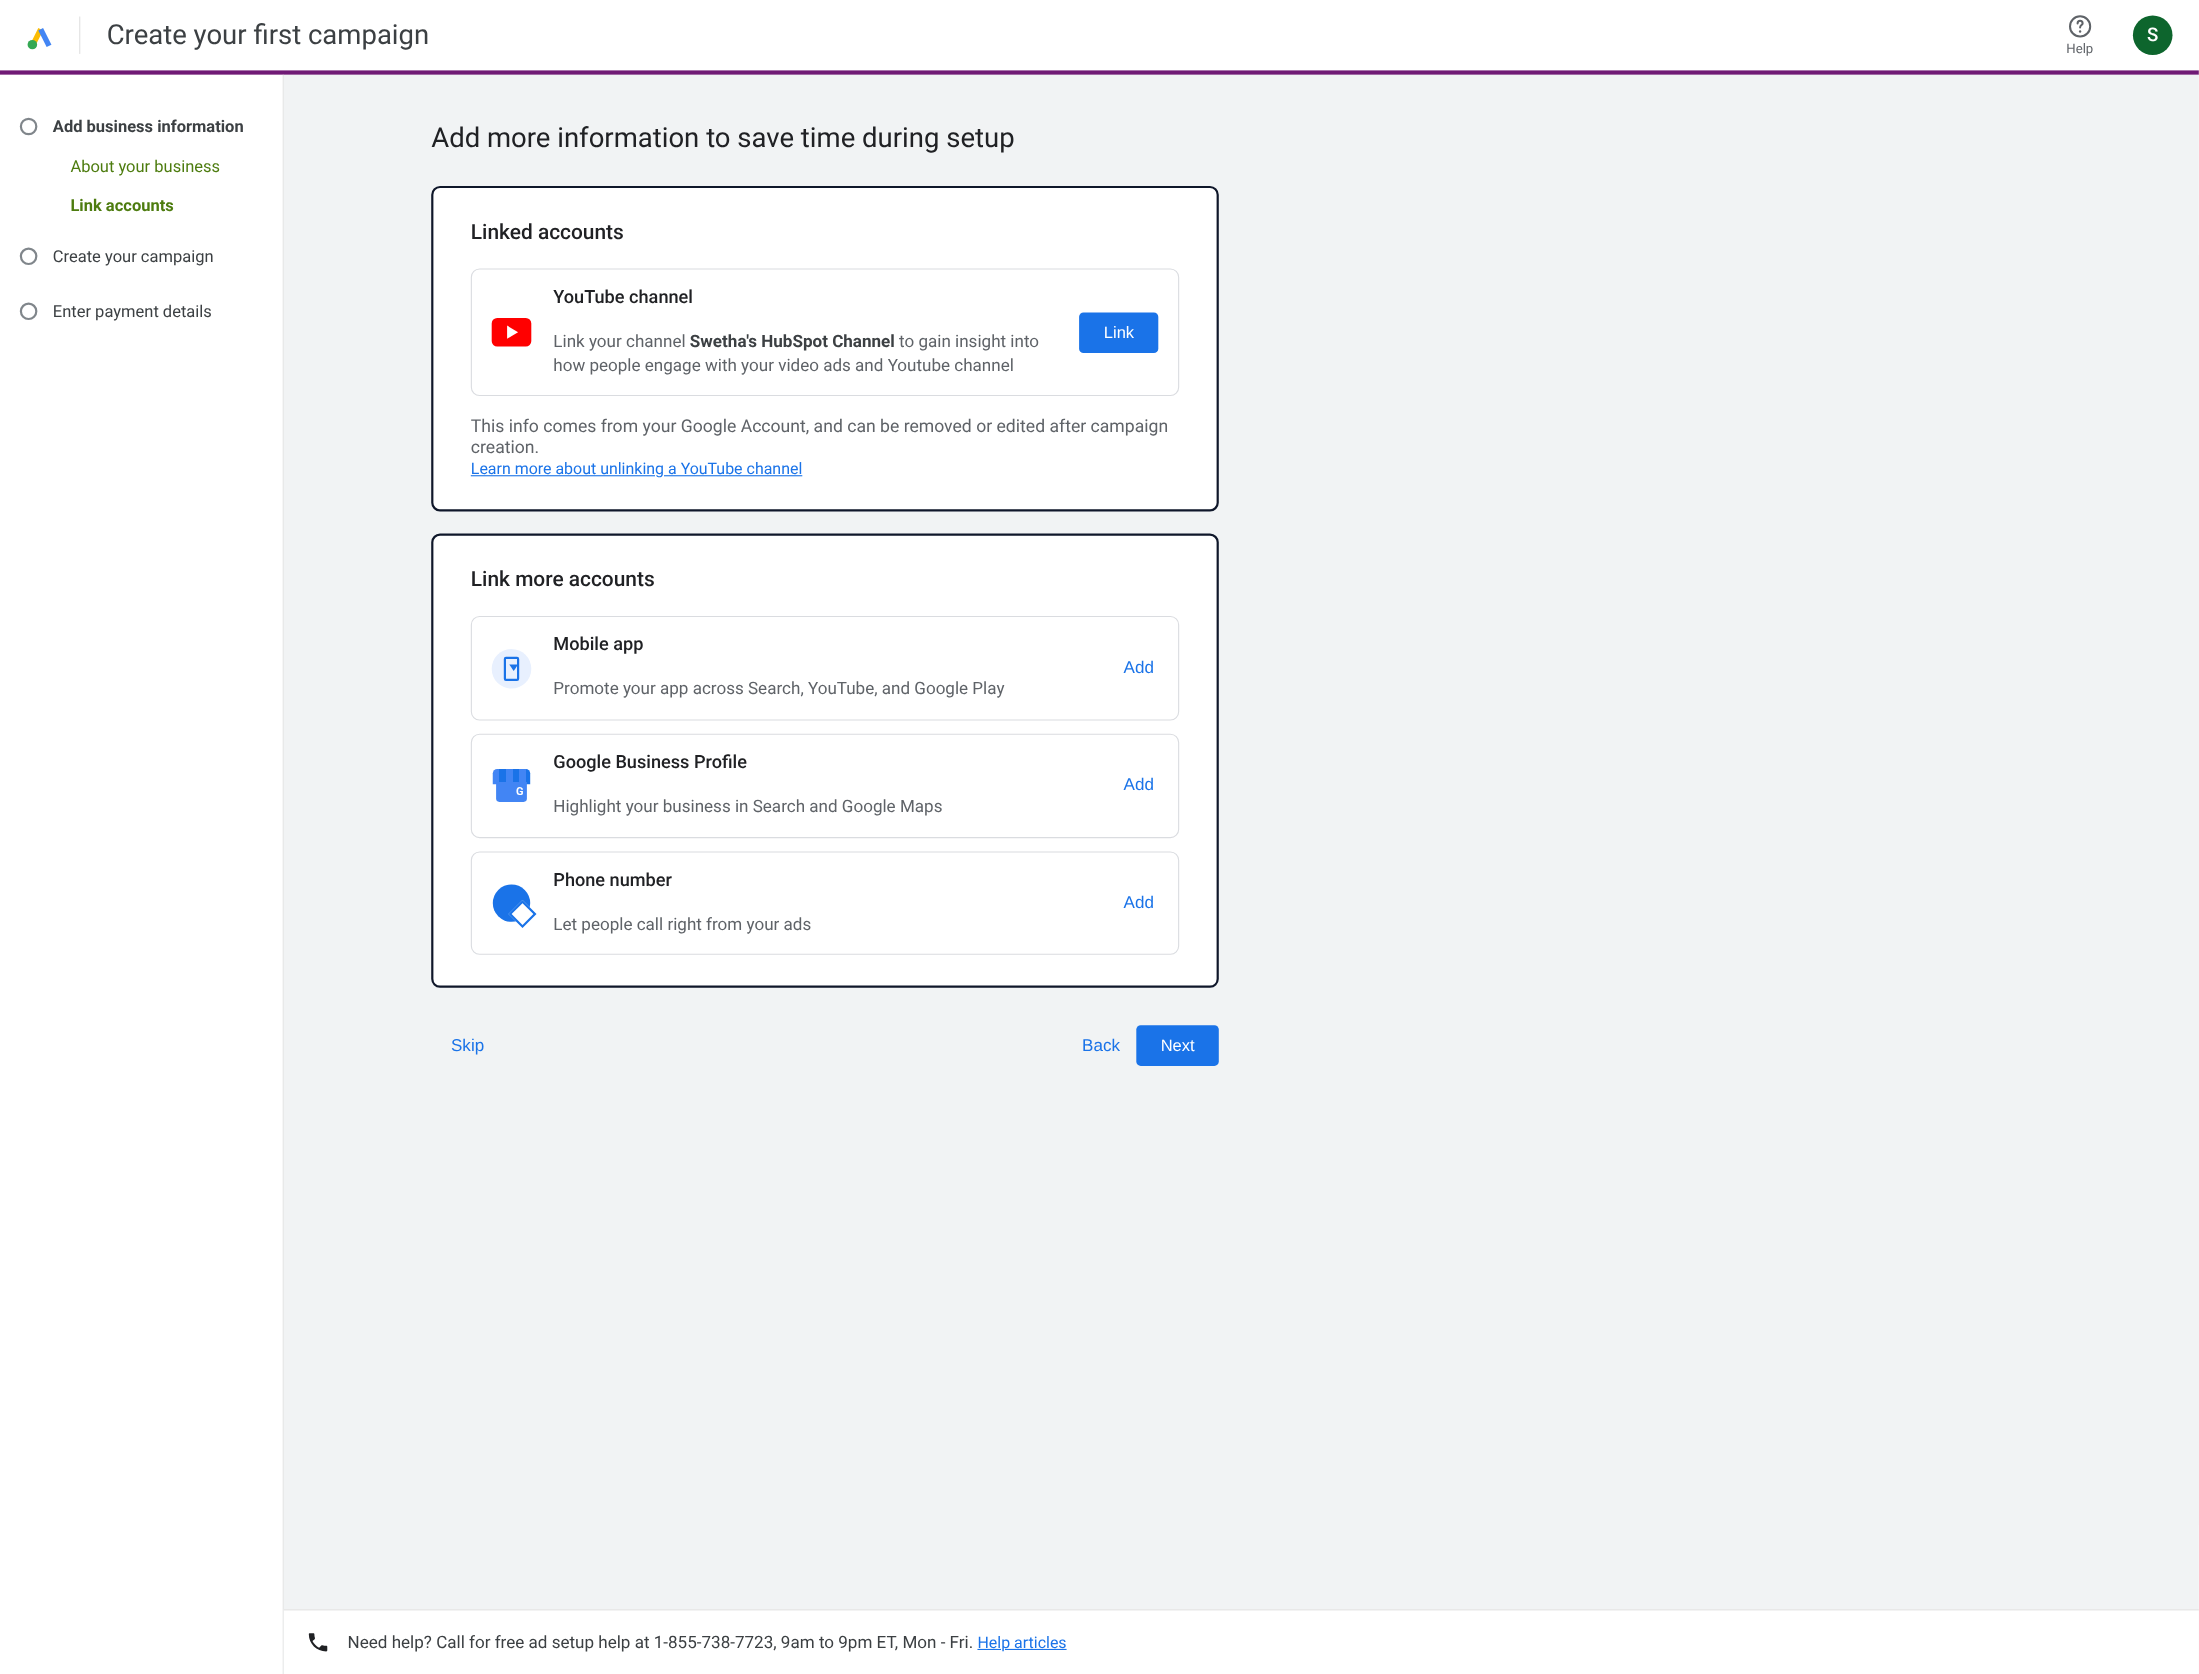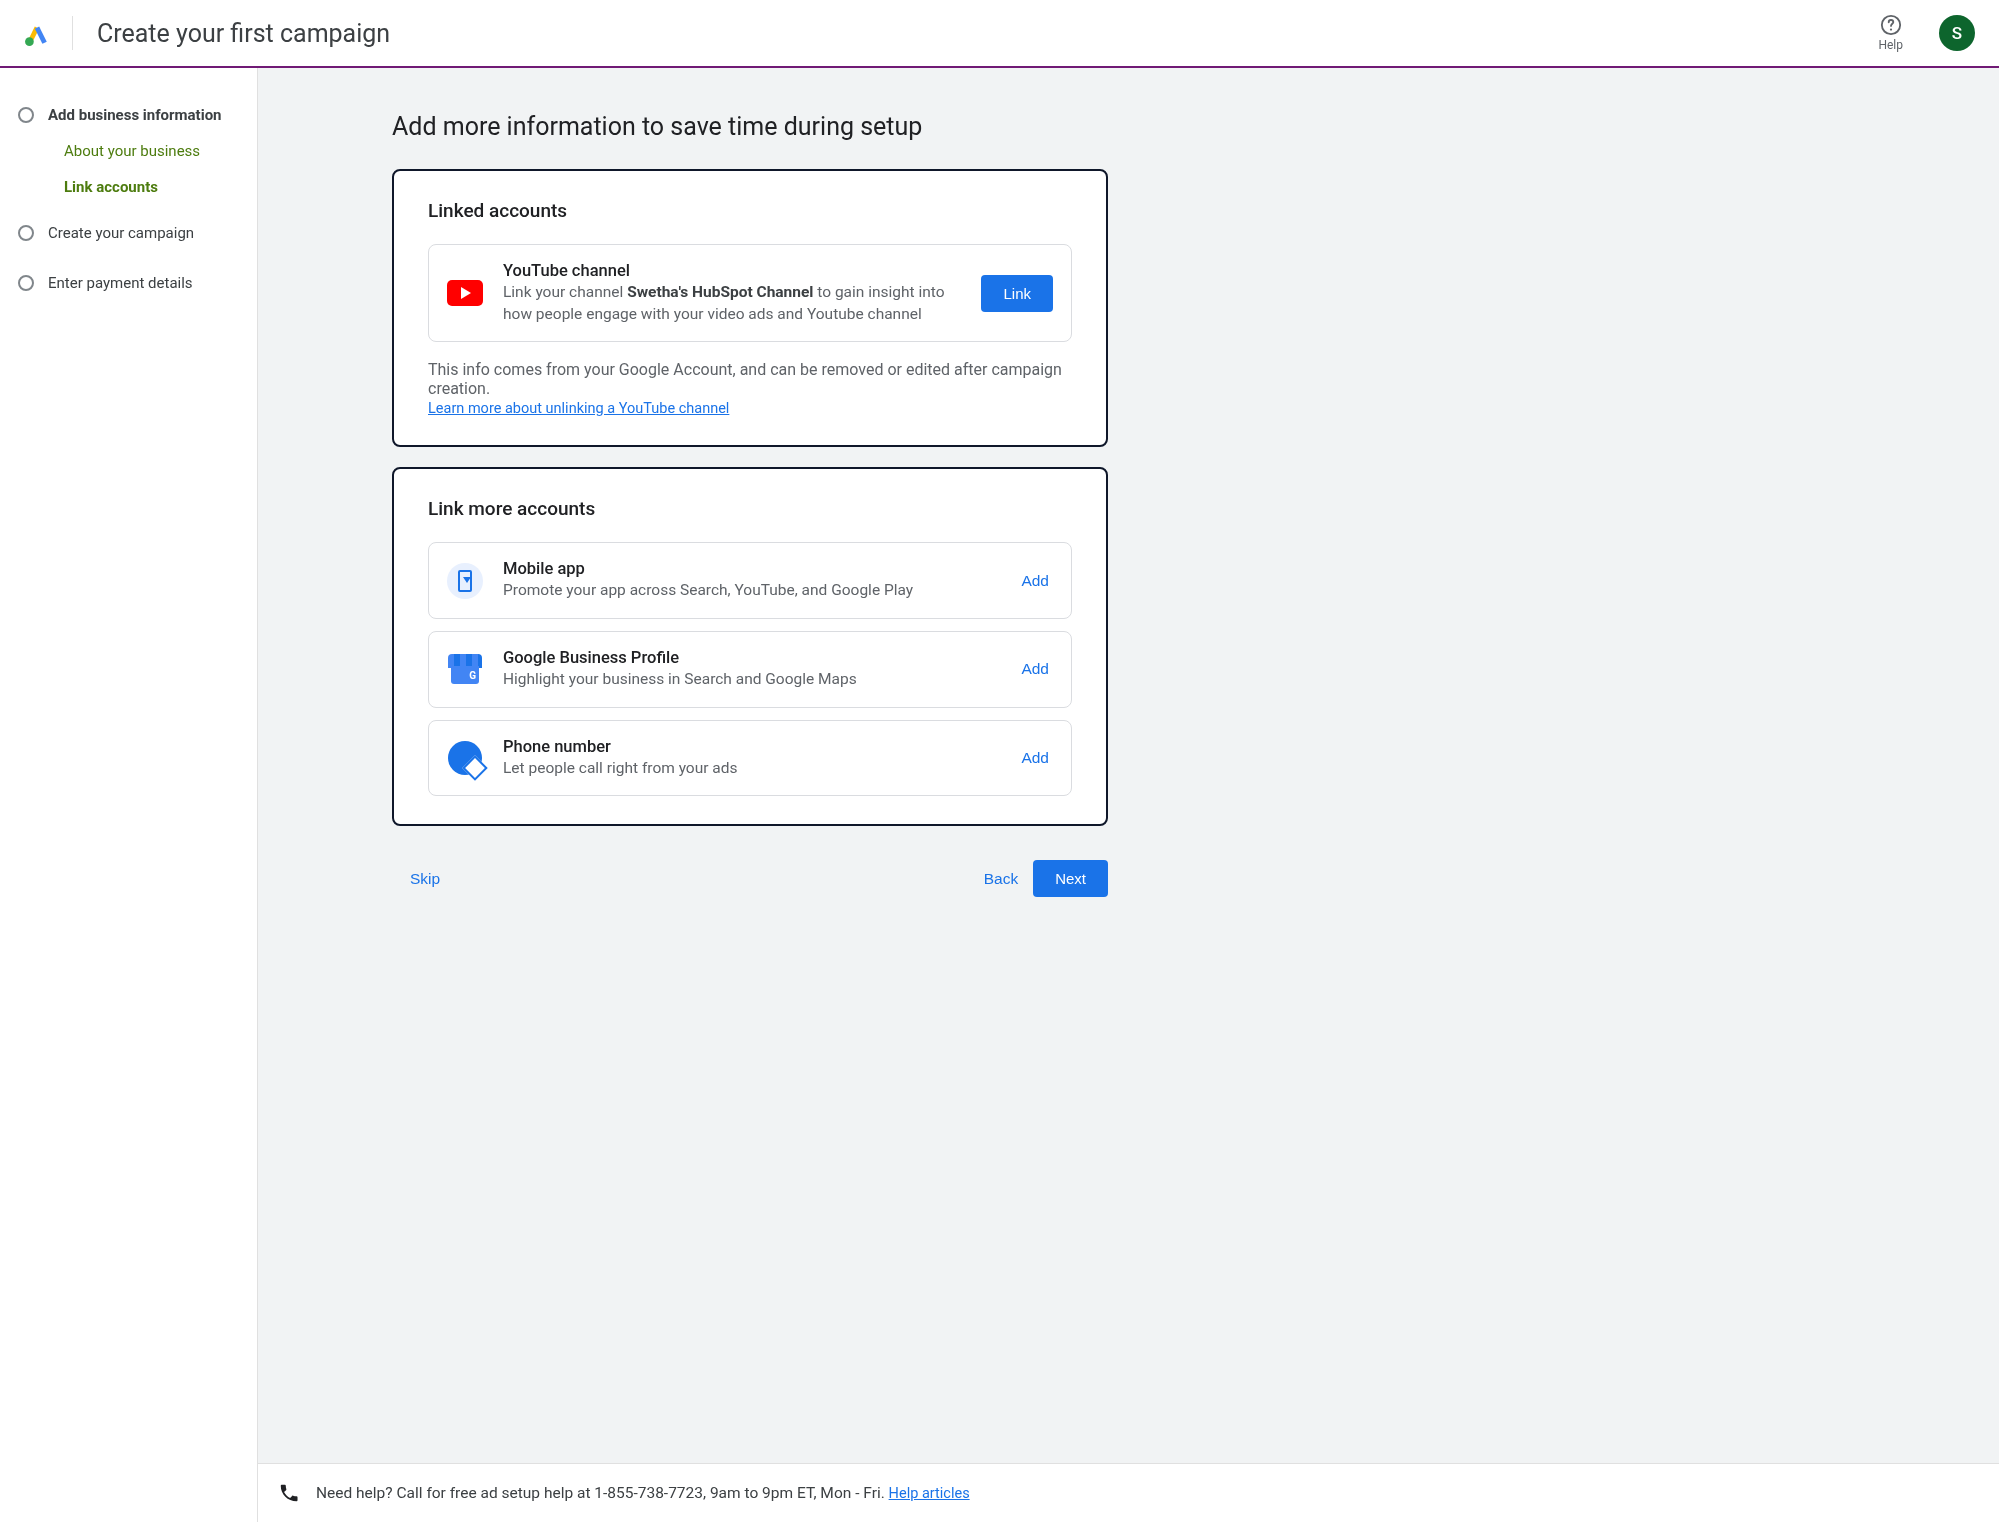--- a/index.html
+++ b/index.html
@@ -6,21 +6,21 @@
   body {
     font-family: 'Google Sans', Roboto, Arial, sans-serif;
     background: #fff;
     color: #202124;
   }
   .header {
     display: flex;
     justify-content: space-between;
     height: 68px;
     padding: 0 24px;
-    border-bottom: 2px solid #701a75;
+    border-bottom: 4px solid #701a75;
     background: #fff;
   }
   .header-left {
     display: flex;
     align-items: center;
     gap: 24px;
   }
   .logo-wrap {
     display: flex;
     align-items: center;
@@ -223,21 +223,21 @@
   }
   .acct-text { flex: 1; }
   .acct-name {
     font-size: 16.5px;
     font-weight: 500;
     color: #202124;
   }
   .acct-desc {
     font-size: 15.5px;
     color: #5f6368;
-    margin-top: 2px;
+    margin-top: 20px;
     line-height: 1.4;
   }
   .acct-desc b { font-weight: 700; color: #3c4043; }
   .btn-primary {
     background: #1a73e8;
     color: #fff;
     border: none;
     border-radius: 4px;
     padding: 10px 22px;
     font-size: 15px;

